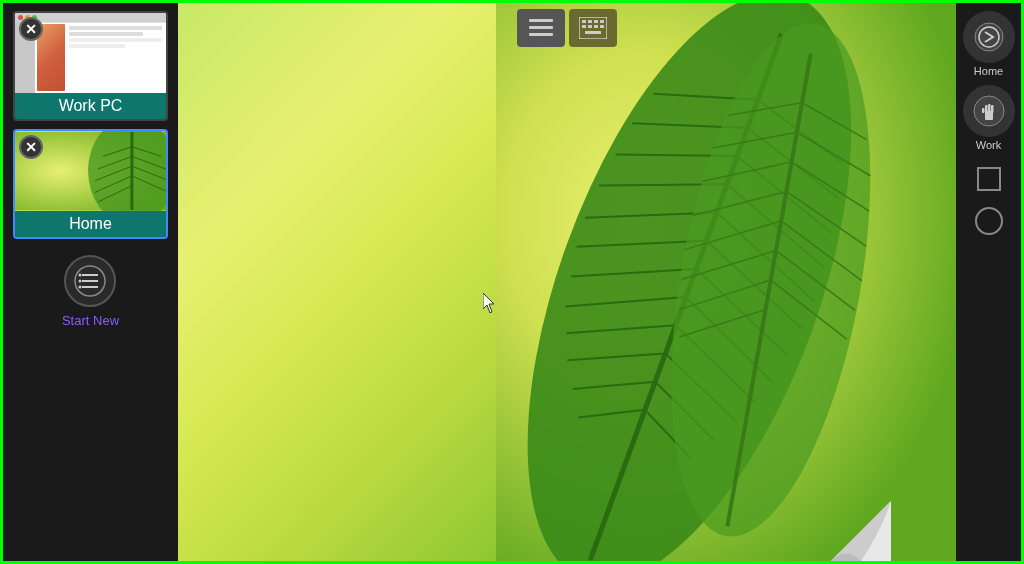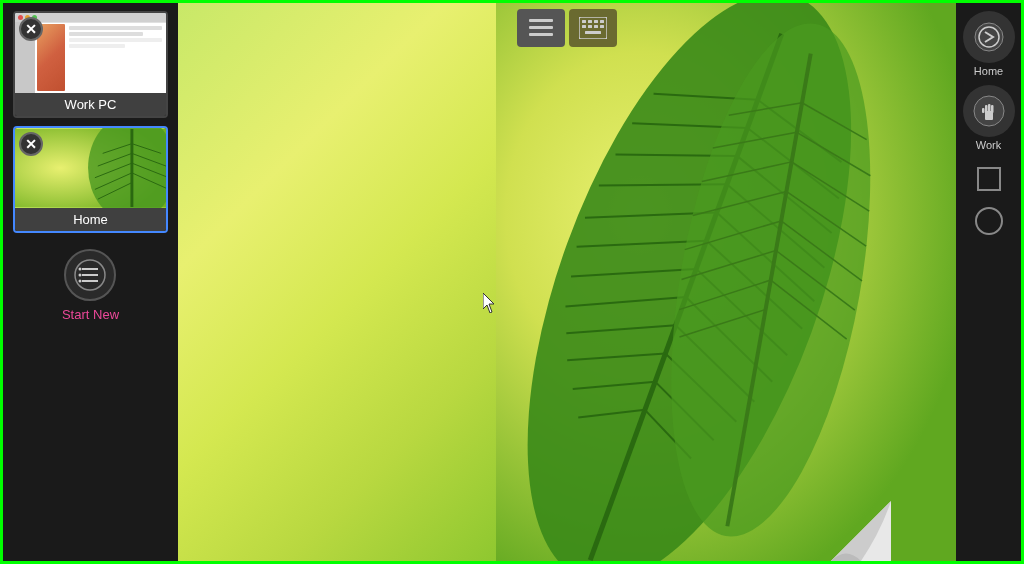--- a/index.html
+++ b/index.html
@@ -116,25 +116,25 @@
 
     .work-pc-thumbnail {
       background: linear-gradient(180deg, #87CEEB 0%, #87CEEB 60%, #888 60%, #888 100%);
     }
 
     .home-thumbnail {
       background: linear-gradient(135deg, #c8e868 0%, #90c830 100%);
     }
 
     .thumb-label {
-      background: #404040;
+      background: #0f766e;
       color: #fff;
       text-align: center;
       padding: 4px 0;
-      font-size: 13px;
+      font-size: 16px;
     }
 
     .close-btn {
       position: absolute;
       top: 4px;
       left: 4px;
       width: 24px;
       height: 24px;
       background: #333;
       border-radius: 50%;
@@ -167,21 +167,21 @@
       height: 52px;
       border-radius: 50%;
       border: 2px solid #555;
       display: flex;
       align-items: center;
       justify-content: center;
       background: #2a2a2a;
     }
 
     .start-new-label {
-      color: #ec4899;
+      color: #8b5cf6;
       font-size: 13px;
     }
 
     
     .right-sidebar {
       position: absolute;
       right: 0;
       top: 0;
       width: 65px;
       height: 564px;

